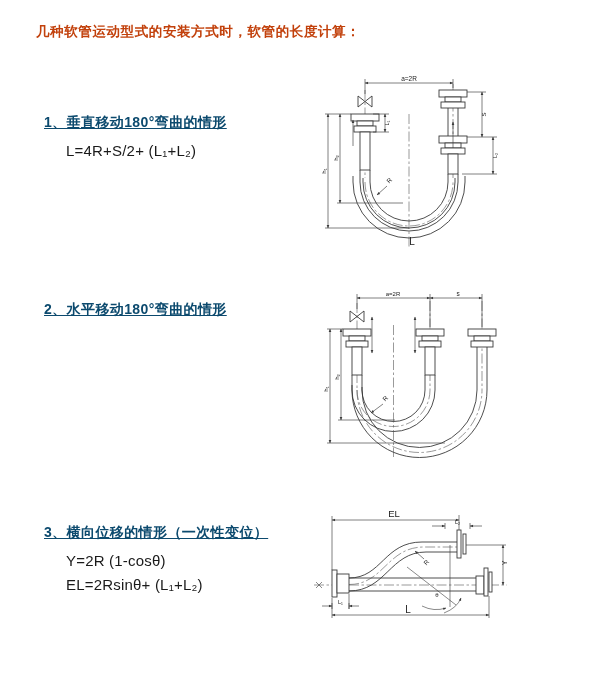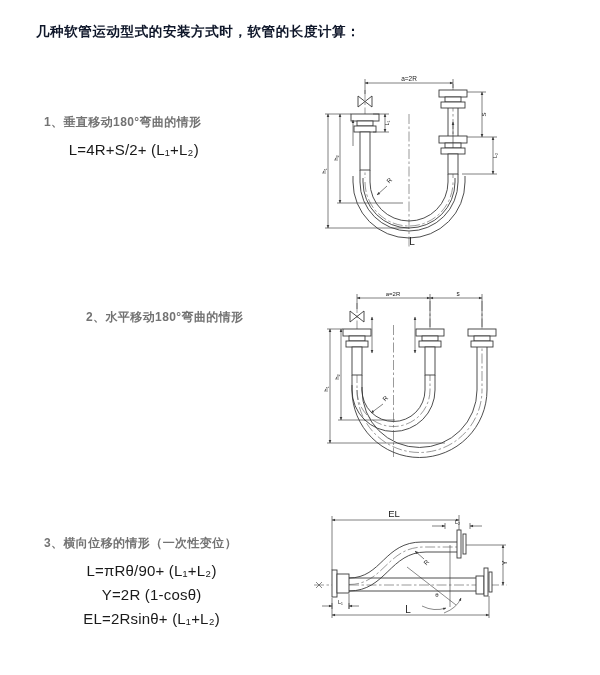--- a/index.html
+++ b/index.html
@@ -2,30 +2,30 @@
 <html><head>
 <meta charset="utf-8">
 <style>
   html,body{margin:0;padding:0;}
   body{
     width:600px;height:675px;background:#ffffff;position:relative;overflow:hidden;
     font-family:"Liberation Sans","DejaVu Sans",sans-serif;color:#1a1a1a;
   }
   .title{
     position:absolute;left:36px;top:23px;font-size:13.5px;font-weight:bold;
-    color:#0f172a;letter-spacing:0.6px;white-space:nowrap;
+    color:#c2410c;letter-spacing:0.6px;white-space:nowrap;
   }
   .section{position:absolute;left:44px;}
   #sec1{top:114px;}
-  #sec2{top:309px;margin-left:42px;}
-  #sec3{top:535px;}
-  .heading{font-size:12px;font-weight:bold;color:#737373;letter-spacing:0.4px;margin:0 0 11px 0;white-space:nowrap;}
+  #sec2{top:301px;}
+  #sec3{top:524px;}
+  .heading{font-size:14px;font-weight:bold;color:#0c4a6e;letter-spacing:0.4px;margin:0 0 11px 0;white-space:nowrap;text-decoration:underline;}
   .formulas{margin-left:22px;display:flex;flex-direction:column;gap:11px;}
   #sec3 .formulas{gap:8px;}
-  .formula{font-size:15px;color:#1a1a1a;letter-spacing:0.2px;white-space:nowrap;line-height:16px;text-align:center;}
+  .formula{font-size:15px;color:#1a1a1a;letter-spacing:0.2px;white-space:nowrap;line-height:16px;}
   .diagram{position:absolute;}
   #dia1{left:315px;top:70px;}
   #dia2{left:315px;top:285px;}
   #dia3{left:304px;top:500px;}
   svg{display:block;}
   svg text{font-family:"Liberation Sans","DejaVu Sans",sans-serif;fill:#222;}
   .ln{stroke:#3a3a3a;stroke-width:0.9;fill:none;}
   .fit{stroke:#3a3a3a;stroke-width:0.9;fill:#ffffff;}
   .dim{stroke:#3a3a3a;stroke-width:0.65;fill:none;}
   .cl{stroke:#555;stroke-width:0.6;fill:none;stroke-dasharray:10 2.5 2.5 2.5;}
@@ -43,21 +43,20 @@
   </div>
 </div>
 
 <div class="section" id="sec2">
   <div class="heading">2、水平移动180°弯曲的情形</div>
 </div>
 
 <div class="section" id="sec3">
   <div class="heading">3、横向位移的情形（一次性变位）</div>
   <div class="formulas">
-    <div class="formula">L=πRθ/90+ (L₁+L₂)</div>
     <div class="formula">Y=2R (1-cosθ)</div>
     <div class="formula">EL=2Rsinθ+ (L₁+L₂)</div>
   </div>
 </div>
 
 <div class="diagram" id="dia1">
 <svg width="275" height="195" viewBox="0 0 275 195">
   <defs>
     <marker id="ar1" viewBox="0 0 10 10" refX="9.5" refY="5" markerWidth="8" markerHeight="5" orient="auto-start-reverse">
       <path d="M0,1 L10,5 L0,9 z" fill="#3a3a3a"></path>

